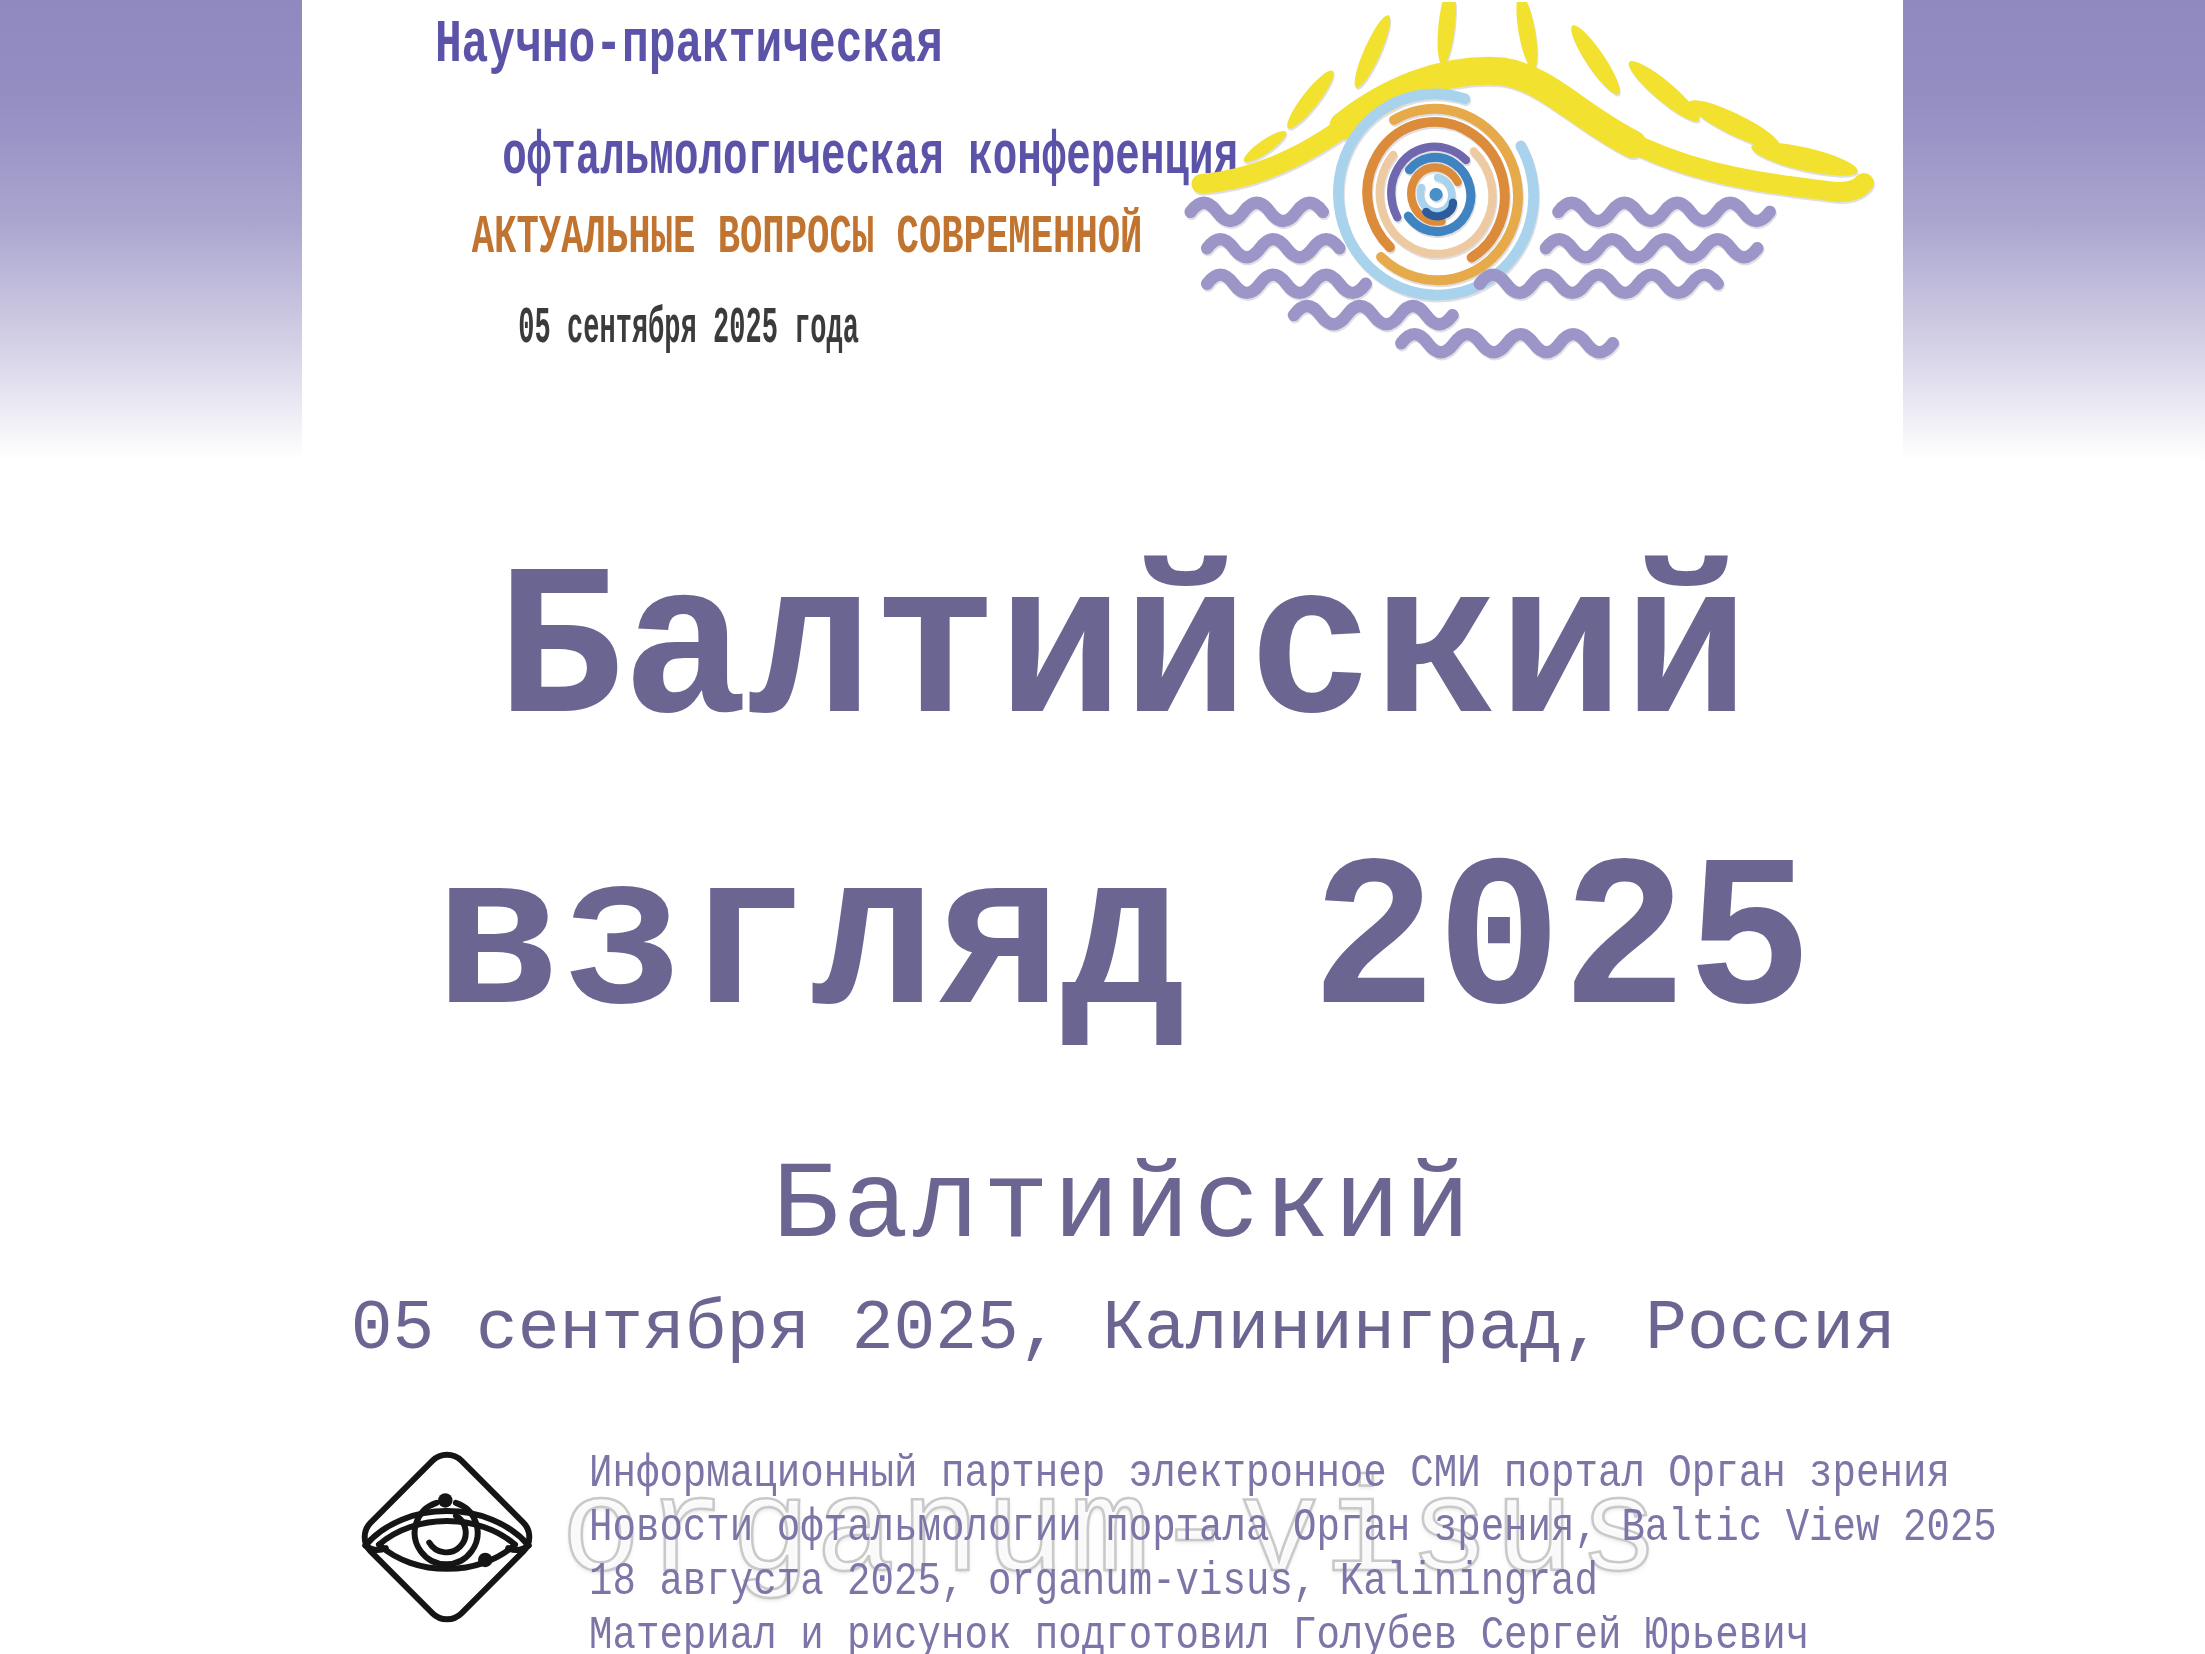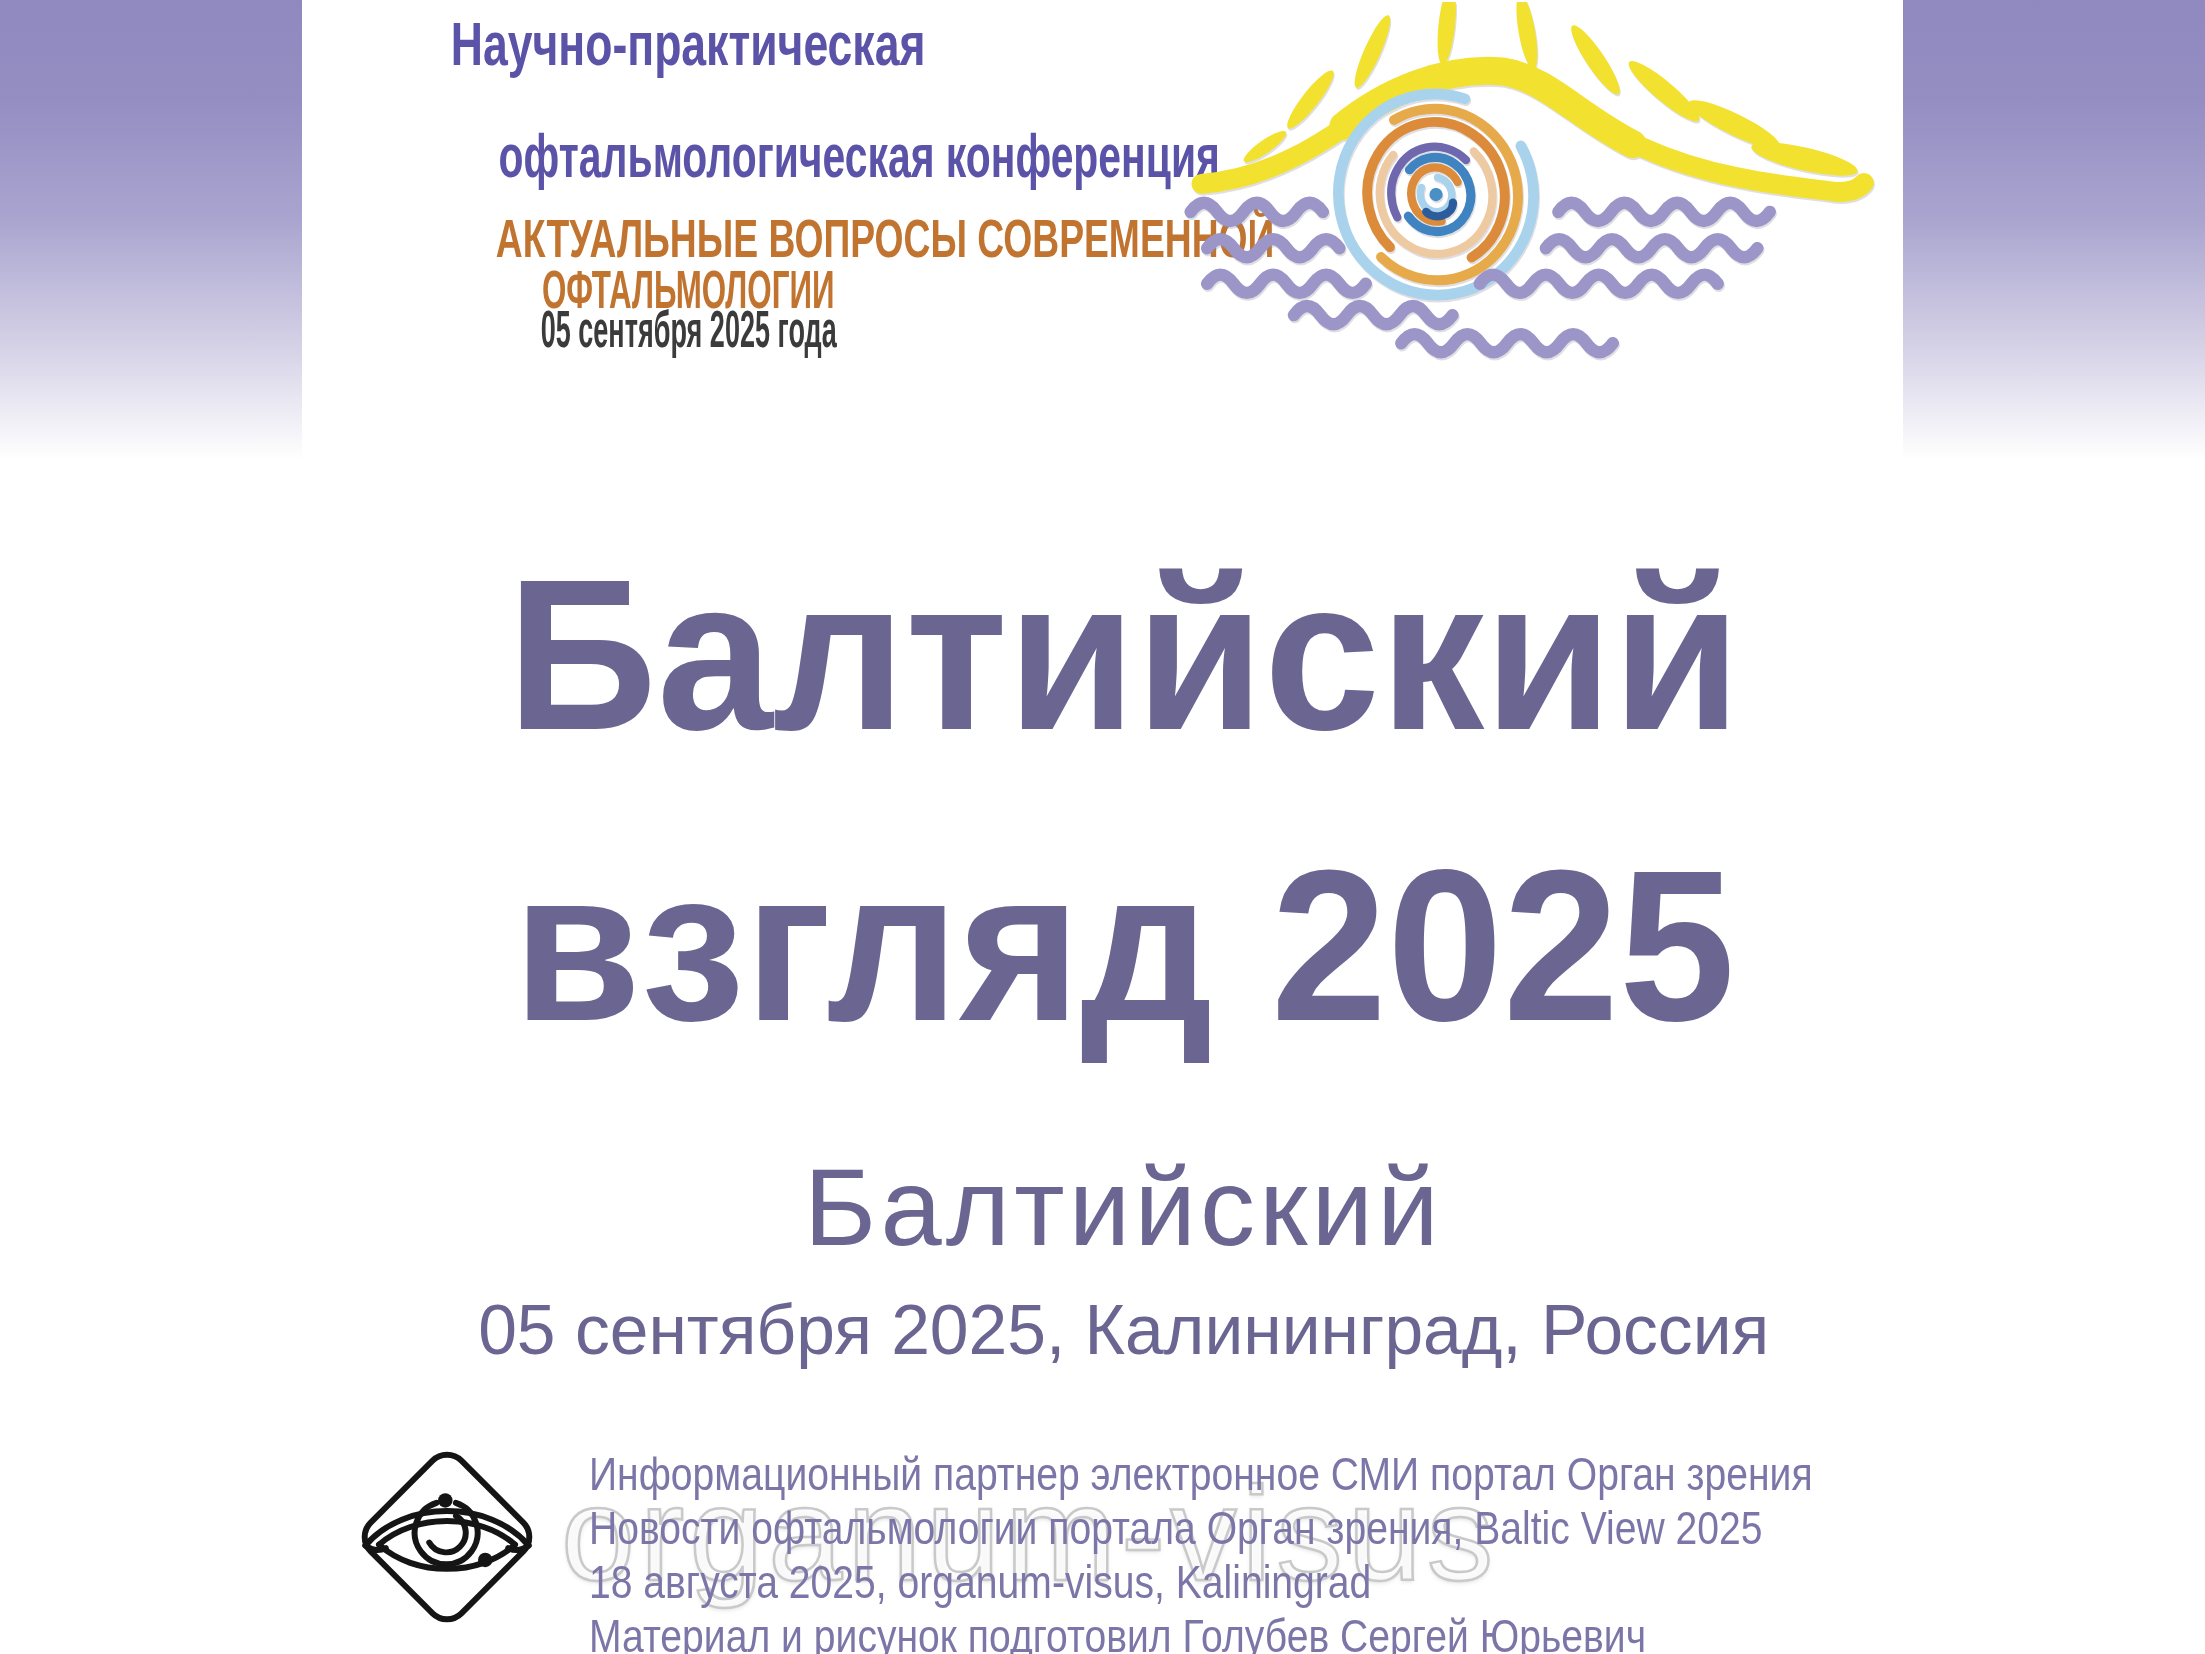--- a/index.html
+++ b/index.html
@@ -1,18 +1,18 @@
 <!DOCTYPE html>
 <html lang="ru" style="font-size:13.5px"><head>
 <meta charset="utf-8">
 <style>
   html,body{margin:0;padding:0;background:#fff;}
   .page{
     position:relative;width:2205px;height:1654px;background:#ffffff;
-    font-family:Liberation Sans, sans-serif;overflow:hidden;
+    font-family:Liberation Mono, monospace;overflow:hidden;
   }
   
   .band{
     position:absolute;top:0;width:302px;height:460px;
     background:linear-gradient(180deg,#8f89bf 0%,#948ec3 22%,#aaa5cf 48%,#d9d6e9 78%,#ffffff 100%);
   }
   .band-left{left:0}
   .band-right{right:0}
 
   
@@ -66,21 +66,20 @@
 
 <div class="page">
 
   <div class="band band-left"></div>
   <div class="band band-right"></div>
 
   <header class="conf-header">
     <div class="hl chl1 h-violet"><span class="sx" style="--sx:.73">Научно-практическая</span></div>
     <div class="hl chl2 h-violet"><span class="sx" style="--sx:.67">офтальмологическая конференция</span></div>
     <div class="hl chl4 h-orange"><span class="sx" style="--sx:.69">АКТУАЛЬНЫЕ ВОПРОСЫ СОВРЕМЕННОЙ</span></div>
-    <div class="hl chl5 h-orange"><span class="sx" style="--sx:.58">ОФТАЛЬМОЛОГИИ</span></div>
     <div class="hl chl6 h-dark"><span class="sx" style="--sx:.52">05 сентября 2025 года</span></div>
   </header>
 
   <svg class="sun-logo" viewBox="0 0 880 472" aria-hidden="true">
 
     <g fill="#f3e12f">
       <ellipse transform="translate(115 175) rotate(-35)" rx="31" ry="8"></ellipse>
       <ellipse transform="translate(170 118) rotate(-52)" rx="44" ry="10"></ellipse>
       <ellipse transform="translate(245 60) rotate(-66)" rx="48" ry="10"></ellipse>
       <ellipse transform="translate(335 28) rotate(-84)" rx="48" ry="10"></ellipse>

